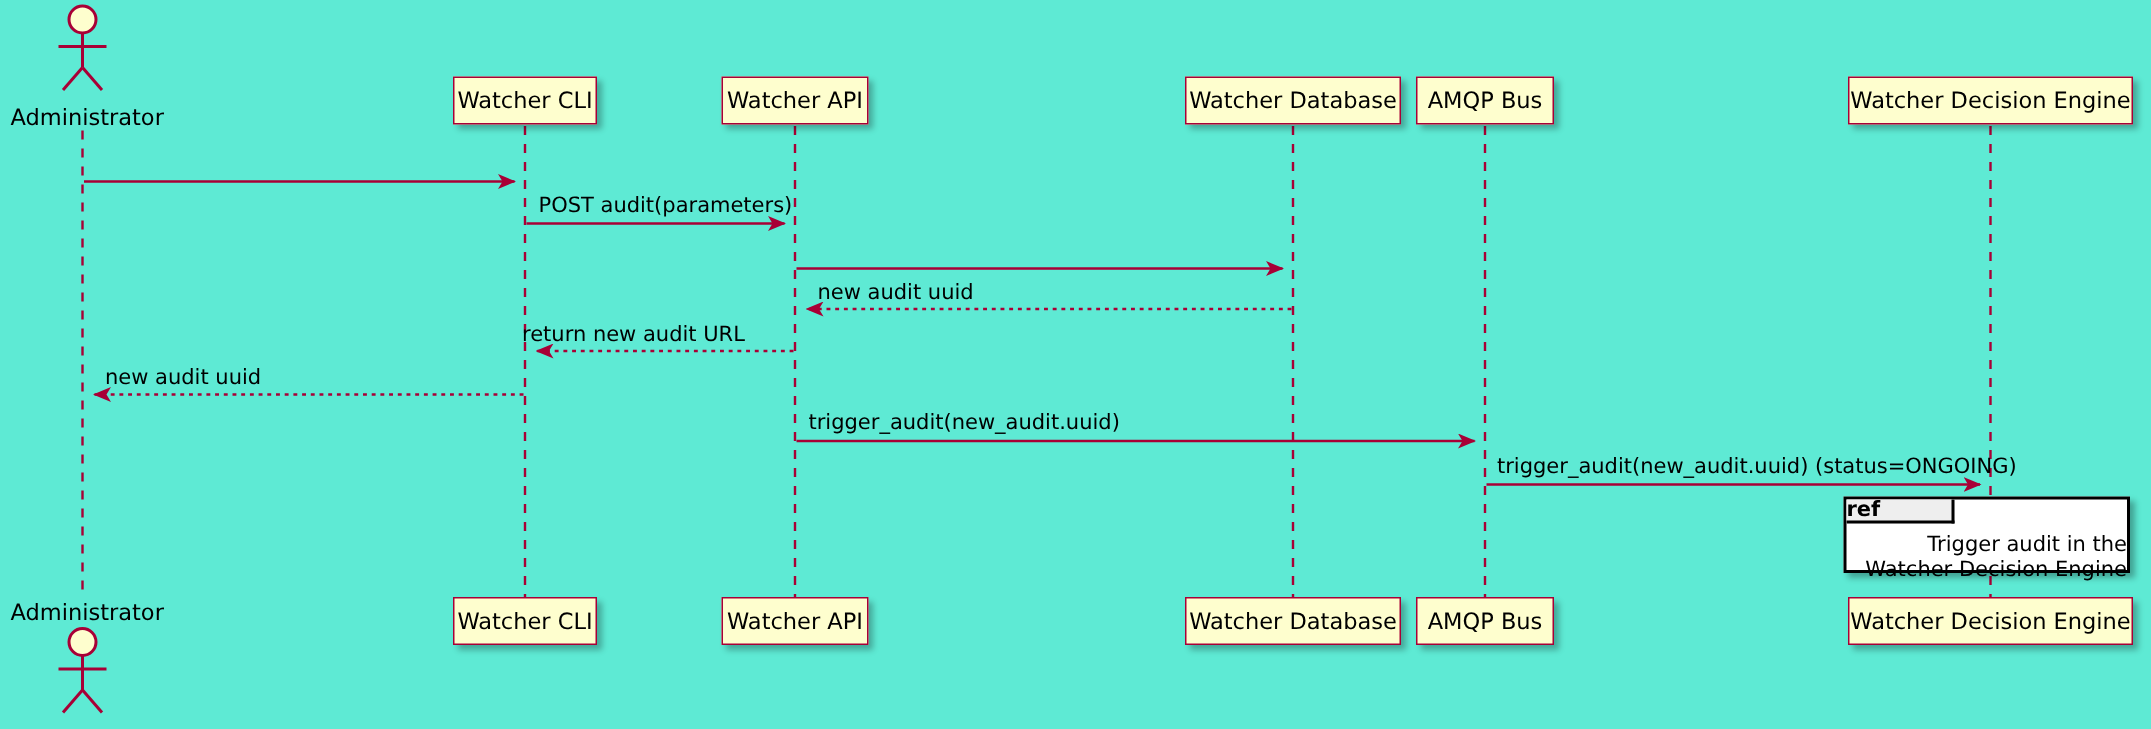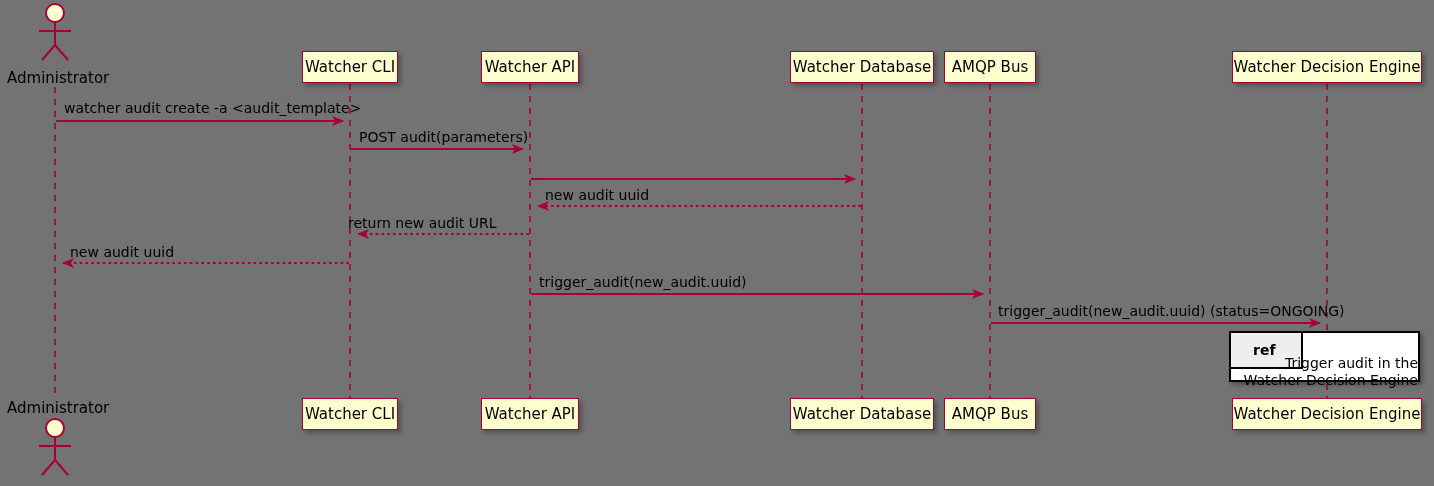--- a/index.html
+++ b/index.html
@@ -7,21 +7,21 @@
     padding: 0;
     background: #FFFFFF;
   }
   body {
     font-family: "DejaVu Sans", sans-serif;
   }
   #diagram {
     position: relative;
     width: 1434px;
     height: 486px;
-    background: #737373;
+    background: #5eead4;
     overflow: hidden;
   }
   #svg-layer {
     position: absolute;
     left: 0;
     top: 0;
     width: 1434px;
     height: 486px;
   }
   .participant-box {
@@ -60,29 +60,29 @@
     box-sizing: border-box;
     background: #FFFFFF;
     border: 2px solid #000000;
     box-shadow: 3px 3px 4px rgba(0,0,0,0.30);
     z-index: 6;
   }
   .ref-tab {
     position: absolute;
     left: 0;
     top: 0;
-    height: 36px;
+    height: 16px;
     background: #EEEEEE;
     border-right: 2px solid #000000;
     border-bottom: 2px solid #000000;
     font-weight: bold;
     font-size: 14px;
     display: flex;
     align-items: center;
-    padding-left: 22px;
+    padding-left: 0;
     padding-right: 22px;
     box-sizing: border-box;
     color: #000000;
   }
   .ref-tab-corner {
     position: absolute;
     top: 0;
     width: 0;
     height: 0;
   }
@@ -182,21 +182,20 @@
   <div class="participant-box" style="left:790px; top:398px; width:144px; height:32px;">
     <span>Watcher Database</span>
   </div>
   <div class="participant-box" style="left:944px; top:398px; width:92px; height:32px;">
     <span>AMQP Bus</span>
   </div>
   <div class="participant-box" style="left:1232px; top:398px; width:190px; height:32px;">
     <span>Watcher Decision Engine</span>
   </div>
 
-  <div class="msg-label" style="left:64px; top:101px;">watcher audit create -a &lt;audit_template&gt;</div>
   <div class="msg-label" style="left:359px; top:130px;">POST audit(parameters)</div>
   <div class="msg-label" style="left:545px; top:188px;">new audit uuid</div>
   <div class="msg-label" style="left:348px; top:216px;">return new audit URL</div>
   <div class="msg-label" style="left:70px; top:245px;">new audit uuid</div>
   <div class="msg-label" style="left:539px; top:275px;">trigger_audit(new_audit.uuid)</div>
   <div class="msg-label" style="left:998px; top:304px;">trigger_audit(new_audit.uuid) (status=ONGOING)</div>
 
   <div class="ref-frame" style="left:1229px; top:331px; width:191px; height:51px;">
     <div class="ref-tab" style="width:72px;">
       <span>ref</span>

